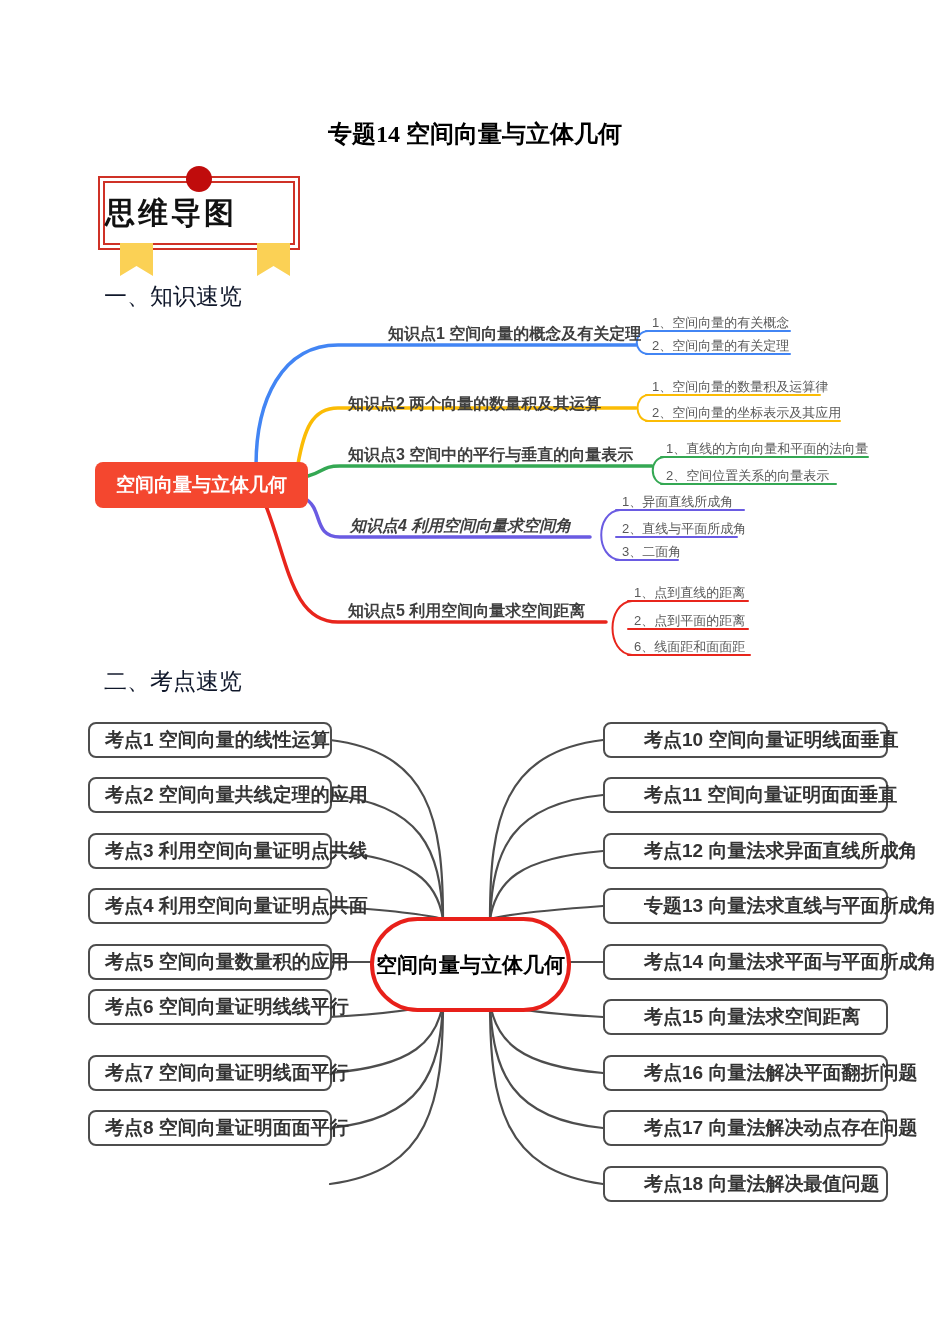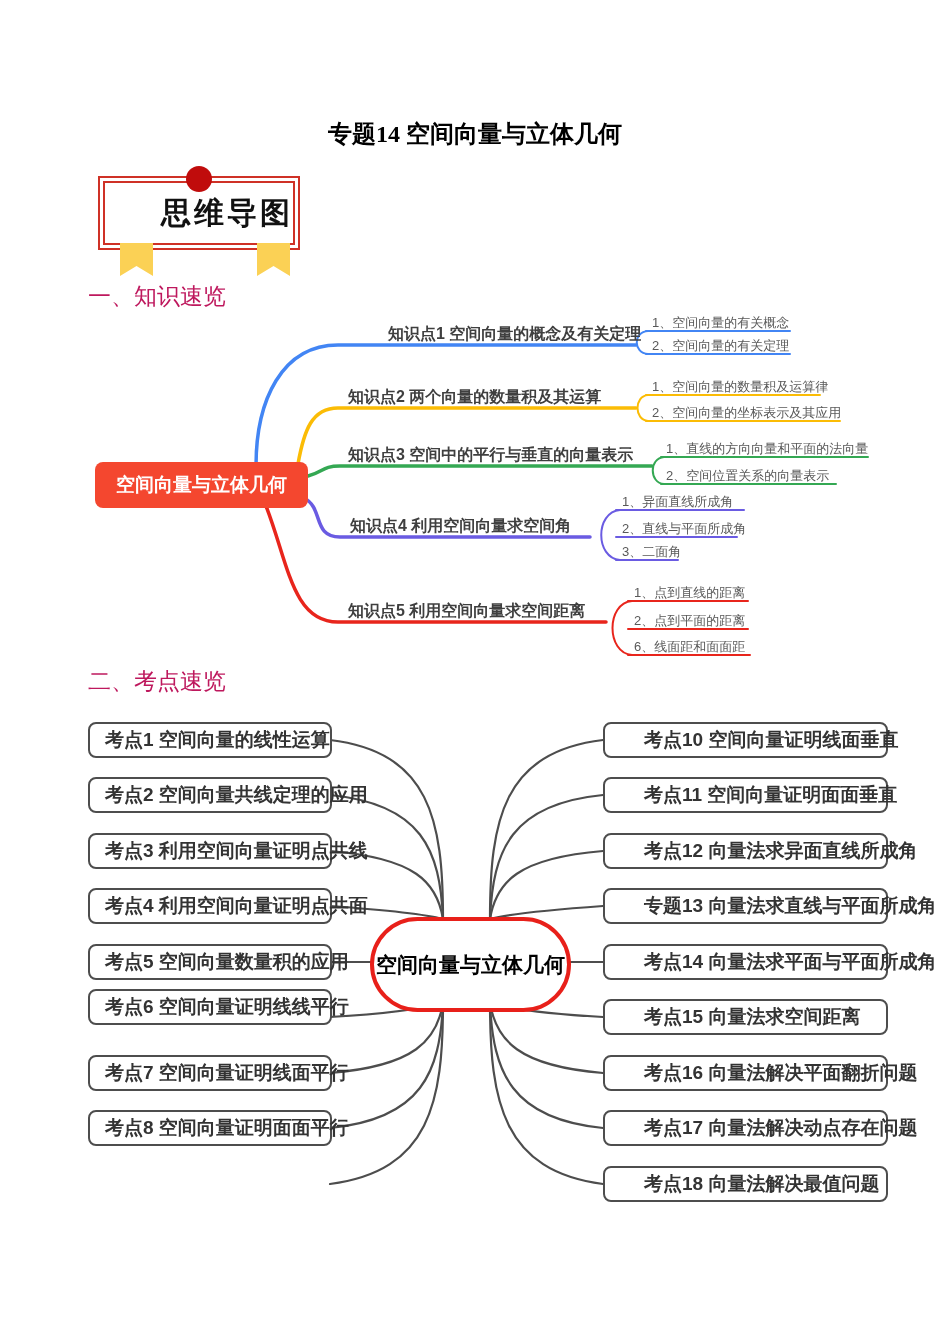--- a/index.html
+++ b/index.html
@@ -3,28 +3,28 @@
 <meta charset="utf-8">
 <style>
   html,body{margin:0;padding:0;background:#fff;}
   body{width:950px;height:1344px;position:relative;overflow:hidden;
        font-family:"Liberation Sans",sans-serif;}
   .abs{position:absolute;}
 
   
   .doc-title{top:118px;left:0;width:950px;text-align:center;
     font-family:"Liberation Serif",serif;font-size:24px;font-weight:600;color:#000;}
-  .sec-head{left:88px;font-family:"Liberation Serif",serif;font-size:23px;
-    font-weight:500;color:#be185d;}
+  .sec-head{left:104px;font-family:"Liberation Serif",serif;font-size:23px;
+    font-weight:500;color:#0f172a;}
 
   
   .badge{left:98px;top:176px;width:202px;height:74px;}
   .badge .outer{position:absolute;inset:0;border:2px solid #CF3126;}
   .badge .inner{position:absolute;inset:5px;border:2px solid #CF3126;
-    display:flex;align-items:center;justify-content:flex-end;}
+    display:flex;align-items:center;justify-content:flex-start;}
   .badge .txt{font-size:30px;font-weight:bold;color:#111;letter-spacing:3px;}
   .badge .dot{position:absolute;left:50%;margin-left:-13px;top:-10px;width:26px;height:26px;
     border-radius:50%;background:#C00C0C;}
   .ribbon{position:absolute;width:33px;height:33px;top:67px;background:#FBD155;z-index:3;
     clip-path:polygon(0 0,100% 0,100% 100%,50% 70%,0 100%);}
   .ribbon.l{left:22px;} .ribbon.r{right:10px;}
 
   
   #map1{top:300px;left:0;width:950px;height:360px;}
   #map1 svg{position:absolute;left:0;top:0;}
@@ -104,29 +104,29 @@
       <path class="sub-line st-red" d="M628 355 H750"></path>
     </g>
   </svg>
 
   <div class="abs center1">空间向量与立体几何</div>
 
   <div class="abs kp" style="left:348px;top:24px;margin-left:40px;">知识点1 空间向量的概念及有关定理</div>
   <div class="abs sub" style="left:652px;top:14px;">1、空间向量的有关概念</div>
   <div class="abs sub" style="left:652px;top:37px;">2、空间向量的有关定理</div>
 
-  <div class="abs kp" style="left:348px;top:87px;">知识点2 两个向量的数量积及其运算</div>
+  <div class="abs kp" style="left:348px;top:94px;">知识点2 两个向量的数量积及其运算</div>
   <div class="abs sub" style="left:652px;top:78px;">1、空间向量的数量积及运算律</div>
   <div class="abs sub" style="left:652px;top:104px;">2、空间向量的坐标表示及其应用</div>
 
   <div class="abs kp" style="left:348px;top:145px;">知识点3 空间中的平行与垂直的向量表示</div>
   <div class="abs sub" style="left:666px;top:140px;">1、直线的方向向量和平面的法向量</div>
   <div class="abs sub" style="left:666px;top:167px;">2、空间位置关系的向量表示</div>
 
-  <div class="abs kp" style="left:350px;top:216px;">知识点4 利用空间向量求空间角</div>
+  <div class="abs kp" style="left:350px;top:216px;font-style:italic;">知识点4 利用空间向量求空间角</div>
   <div class="abs sub" style="left:622px;top:193px;">1、异面直线所成角</div>
   <div class="abs sub" style="left:622px;top:220px;">2、直线与平面所成角</div>
   <div class="abs sub" style="left:622px;top:243px;">3、二面角</div>
 
   <div class="abs kp" style="left:348px;top:301px;">知识点5 利用空间向量求空间距离</div>
   <div class="abs sub" style="left:634px;top:284px;">1、点到直线的距离</div>
   <div class="abs sub" style="left:634px;top:312px;">2、点到平面的距离</div>
   <div class="abs sub" style="left:634px;top:338px;">6、线面距和面面距</div>
 </div>
 

